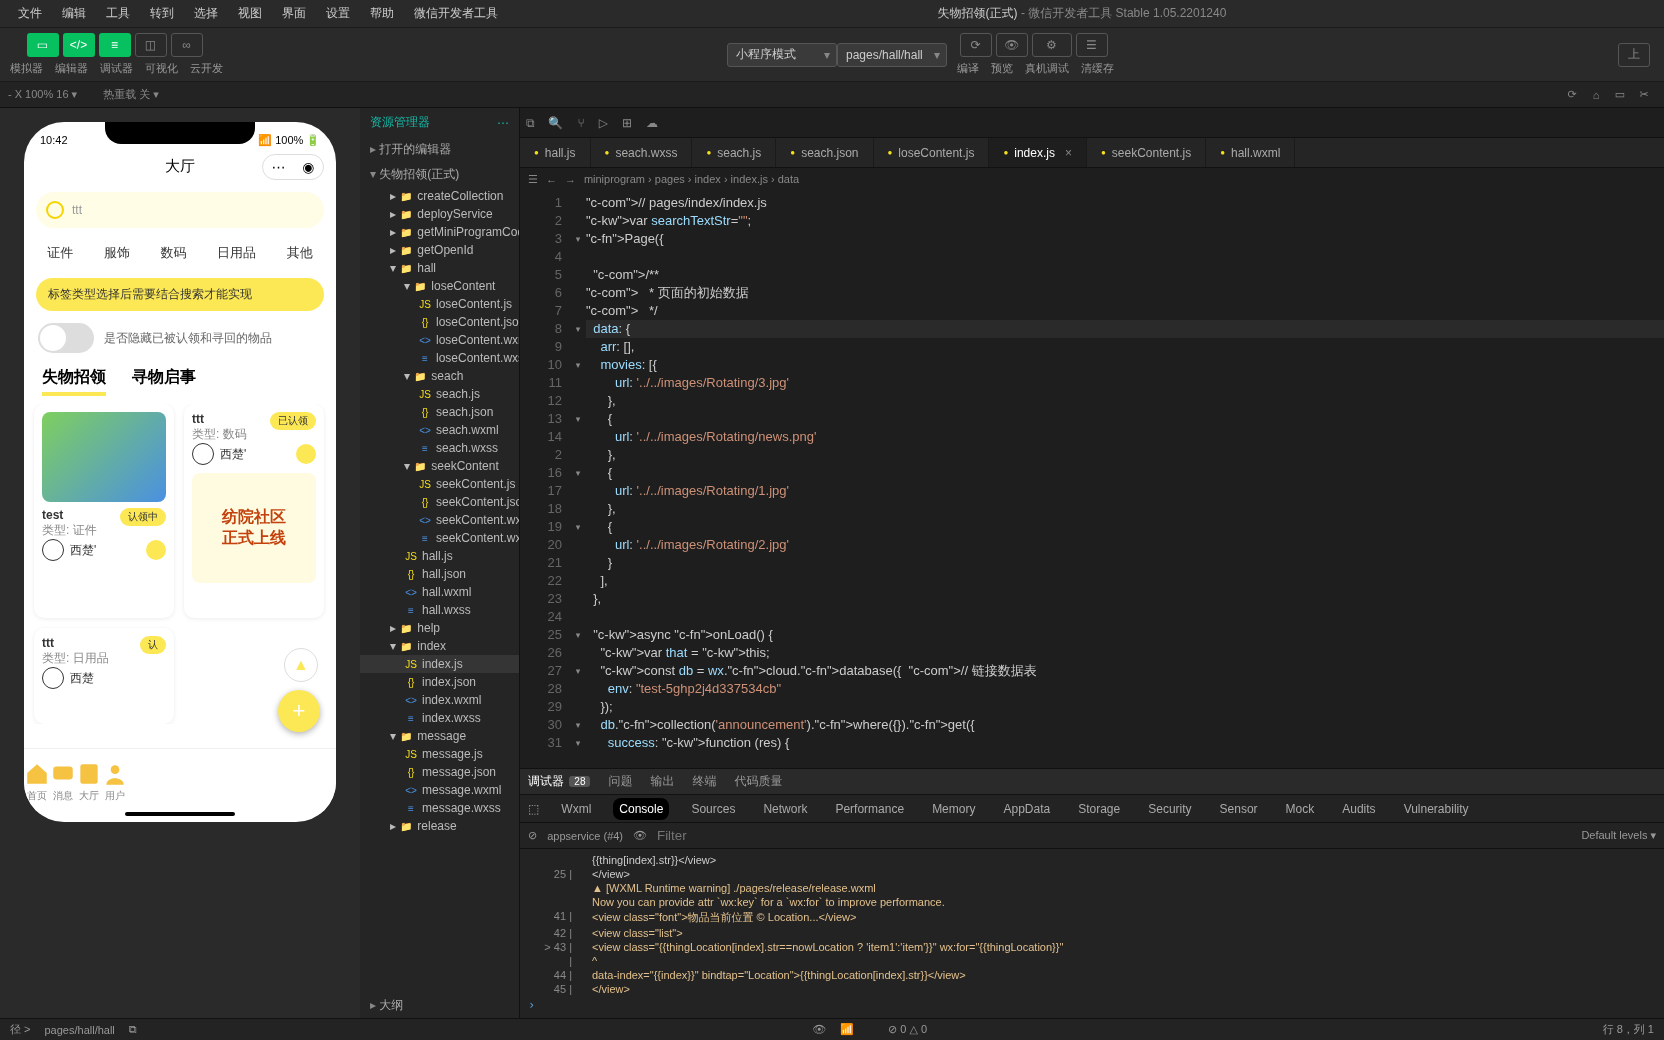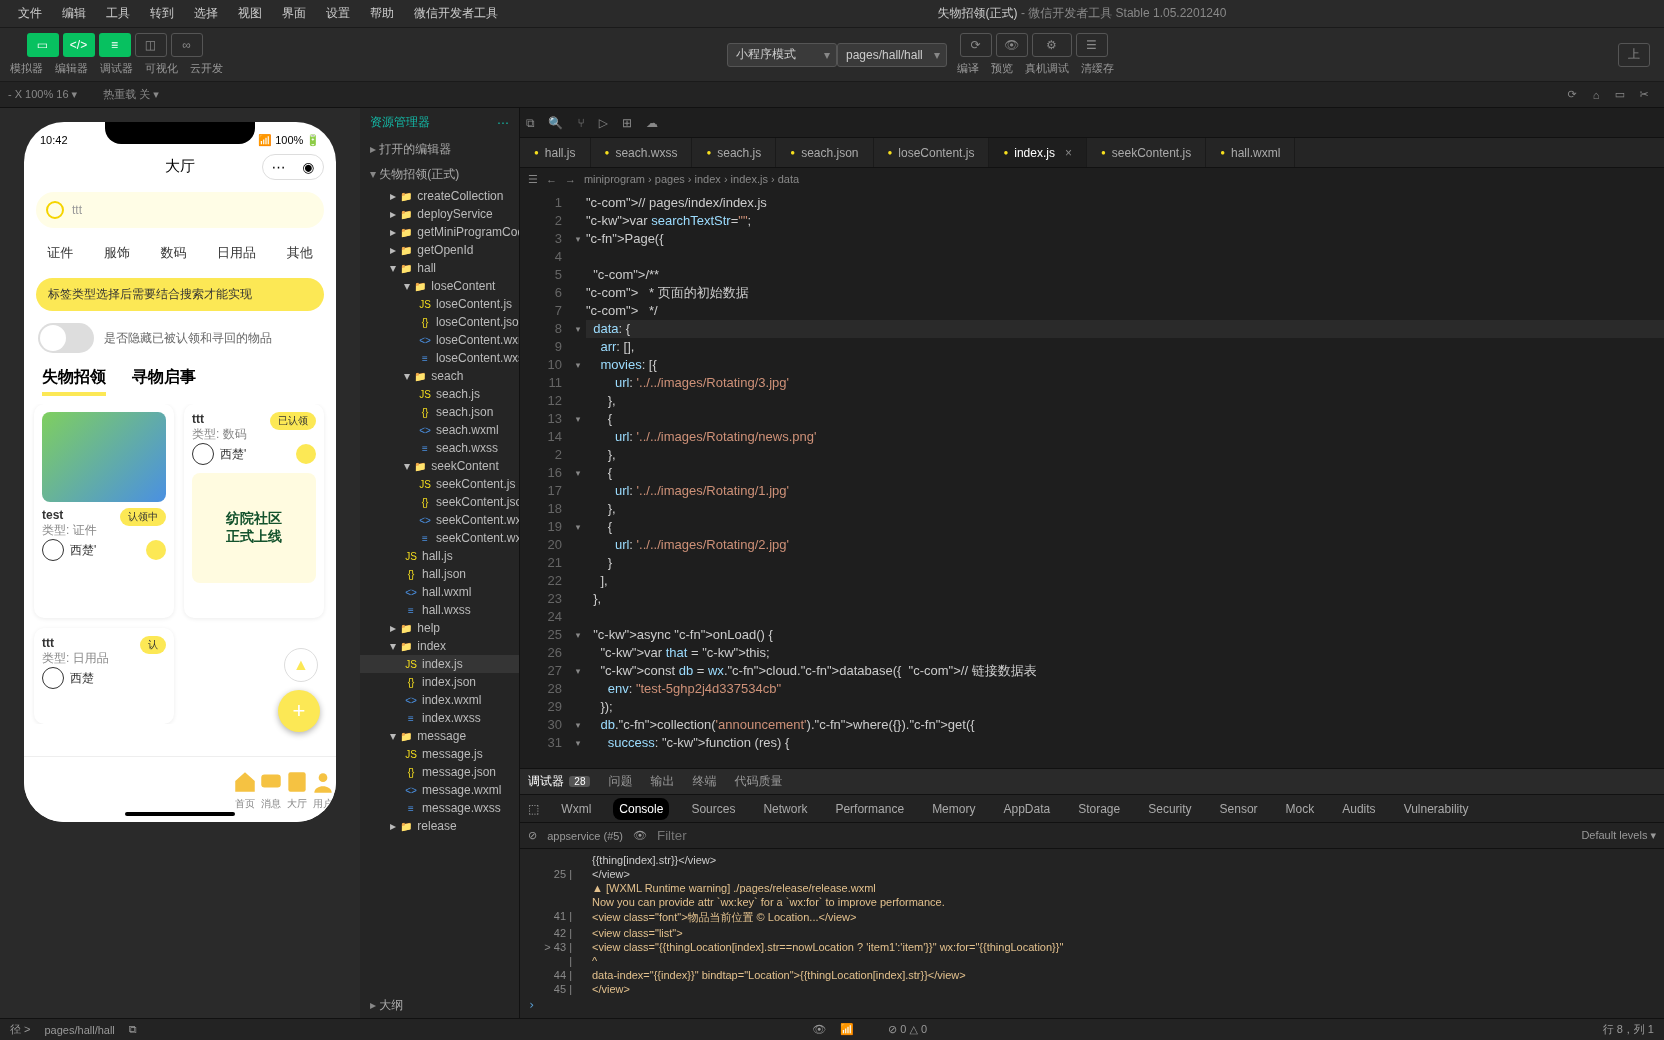--- a/index.html
+++ b/index.html
@@ -44,21 +44,21 @@
 .tabrow .act{border-bottom:4px solid #fce855;padding-bottom:4px}
 .cards{padding:0 10px;display:flex;gap:10px;flex-wrap:wrap;overflow:auto;height:320px}
 .card{width:140px;background:#fff;border-radius:10px;box-shadow:0 1px 4px rgba(0,0,0,.08);padding:8px;font-size:12px;color:#333}
 .card .badge{background:#fce855;border-radius:10px;font-size:10px;padding:2px 8px;float:right}
 .card .thumb{width:100%;height:90px;border-radius:8px;background:linear-gradient(135deg,#7fcf5f,#4a90e2);margin-bottom:6px}
 .card .row2{display:flex;align-items:center;gap:6px}
 .card .av{width:22px;height:22px;border:1px solid #333;border-radius:50%;background:#fff}
 .card .lemon{width:20px;height:20px;background:#fce855;border-radius:50%;margin-left:auto}
 .fab{position:absolute;right:16px;bottom:90px;width:42px;height:42px;border-radius:50%;background:#fce855;color:#fff;display:flex;align-items:center;justify-content:center;font-size:22px;box-shadow:0 2px 6px rgba(0,0,0,.3)}
 .pgup{position:absolute;right:18px;bottom:140px;width:34px;height:34px;border-radius:50%;background:#fff;border:1px solid #ddd;display:flex;align-items:center;justify-content:center;color:#fce855;font-size:16px}
-.tabbar{position:absolute;bottom:0;left:0;right:0;height:66px;background:#fff;border-top:1px solid #eee;display:flex;justify-content:flex-end;align-items:center;font-size:10px;color:#888}
+.tabbar{position:absolute;bottom:8px;left:0;right:0;height:66px;background:#fff;border-top:1px solid #eee;display:flex;justify-content:flex-start;align-items:center;font-size:10px;color:#888}
 .tabbar .it{display:flex;flex-direction:column;align-items:center;gap:2px}
 .tabbar .ic{width:26px;height:26px}
 .homeind{position:absolute;bottom:6px;left:50%;transform:translateX(-50%);width:110px;height:4px;background:#000;border-radius:2px}
 
 .explorer{width:160px;background:#252525;border-right:1px solid #111;display:flex;flex-direction:column;font-size:12px}
 .explorer .hdr{padding:6px 10px;color:#14b8a6;display:flex;justify-content:space-between;align-items:center}
 .explorer .sec{padding:4px 10px;color:#aaa;cursor:pointer}
 .explorer .sec::before{content:"▸ ";color:#888}
 .explorer .sec.open::before{content:"▾ "}
 .tree{flex:1;overflow:auto;color:#bbb}
@@ -228,21 +228,21 @@
             </div>
         </div>
         <div class="card">
           <div><b>ttt</b><span class="badge">已认领</span></div>
           <div style="color:#888">类型: 数码</div>
           <div class="row2">
               <span class="av"></span>
               <span>西楚'</span>
               <span class="lemon"></span>
             </div>
-          <div style="height:110px;margin-top:8px;background:#fffbe0;border-radius:8px;display:flex;align-items:center;justify-content:center;color:#14532d;font-weight:bold;font-size:14px">纺院社区<br>正式上线</div>
+          <div style="height:110px;margin-top:8px;background:#fffbe0;border-radius:8px;display:flex;align-items:center;justify-content:center;color:#c2410c;font-weight:bold;font-size:16px">纺院社区<br>正式上线</div>
         </div>
         <div class="card">
           <div><b>ttt</b><span class="badge">认</span></div>
           <div style="color:#888">类型: 日用品</div>
           <div class="row2">
               <span class="av"></span>
               <span>西楚</span>
             </div>
         </div>
       </div>
@@ -441,21 +441,21 @@
           <span class="tb">AppData</span>
           <span class="tb">Storage</span>
           <span class="tb">Security</span>
           <span class="tb">Sensor</span>
           <span class="tb">Mock</span>
           <span class="tb">Audits</span>
           <span class="tb">Vulnerability</span>
         </div>
       <div class="filterbar">
         <span>⊘</span>
-        <span>appservice (#5)</span>
+        <span>appservice (#4)</span>
         <span>👁</span>
         <input placeholder="Filter" style="">
         <span>Default levels ▾</span>
       </div>
       <div class="console" id="console">
           <div class="row">
             <span class="ln"></span>
             <span class="txt">      {{thing[index].str}}&lt;/view&gt;</span>
           </div>
           <div class="row">

